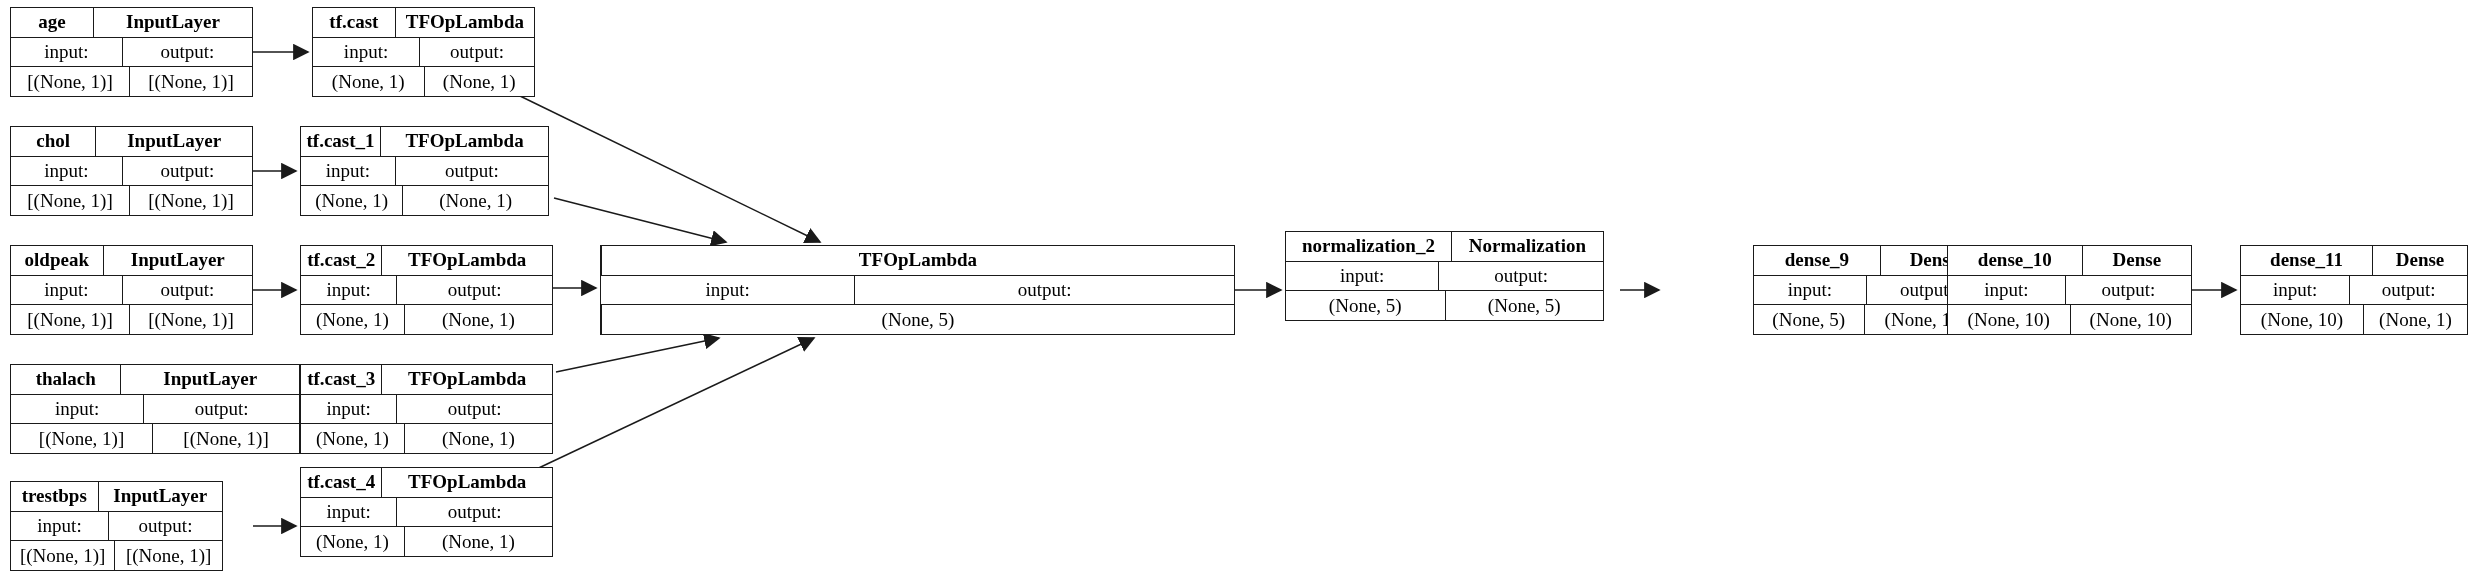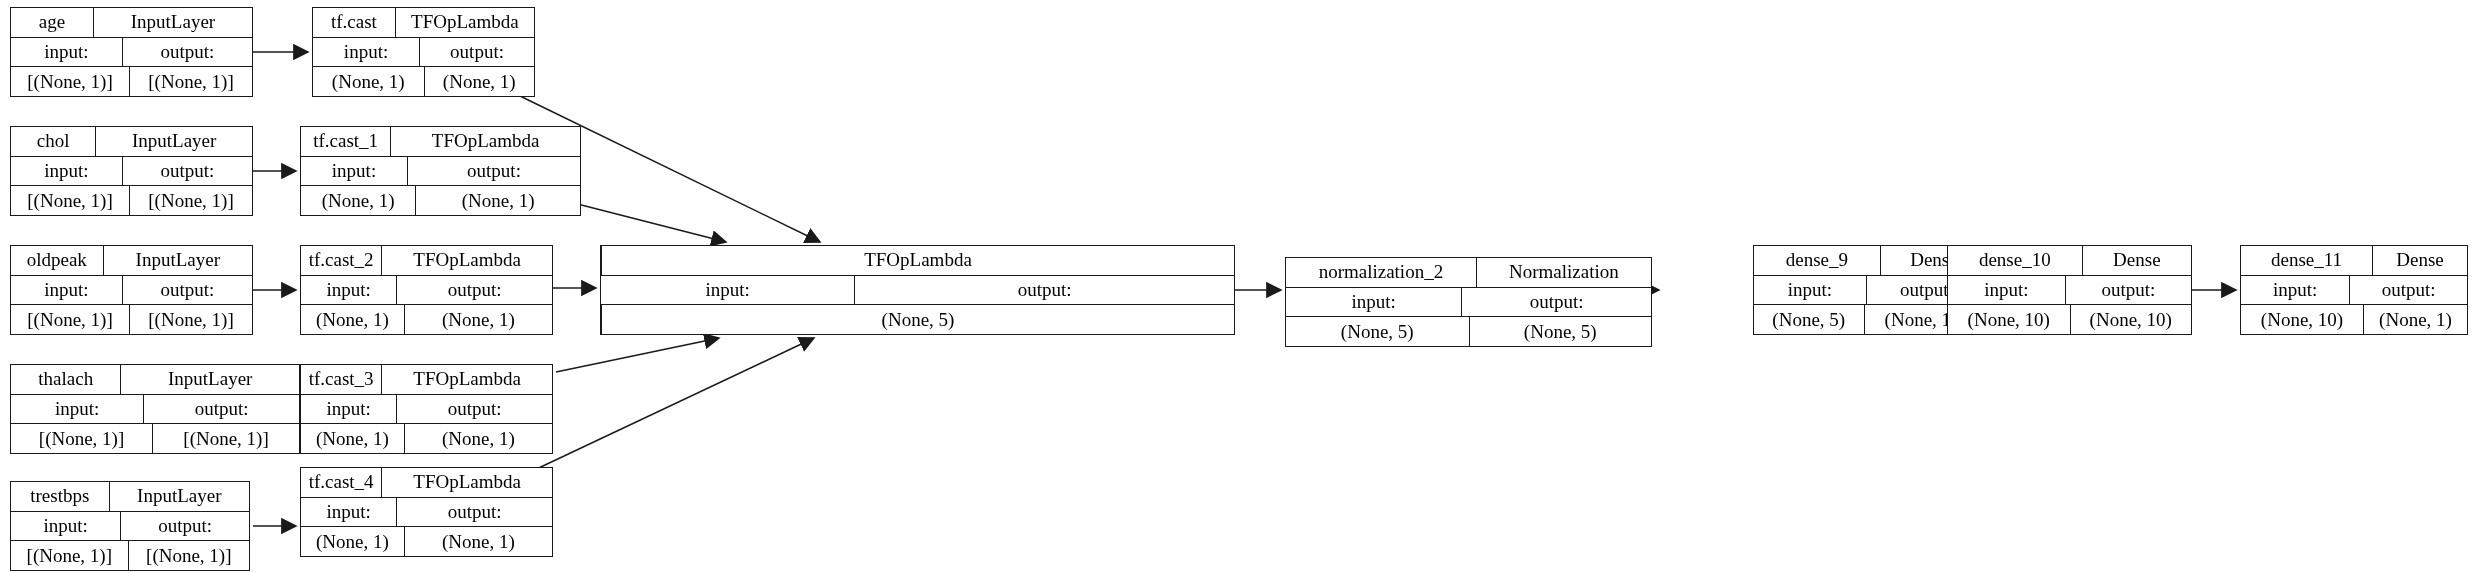--- a/index.html
+++ b/index.html
@@ -14,21 +14,21 @@
   #edges{position:absolute;left:0;top:0;width:2479px;height:573px;}
   .node{
     position:absolute;height:90px;
     background:#ffffff;
     border:1.6px solid #1a1a1a;
     display:flex;flex-direction:column;
     box-sizing:border-box;
     z-index:2;
   }
   .nrow{flex:1 1 0;display:flex;border-top:1.6px solid #1a1a1a;min-height:0;}
-  .nrow:first-child{border-top:none;}
+  .nrow:first-child{border-top:none;font-weight:bold;}
   .cell{
     display:flex;align-items:center;justify-content:center;
     white-space:nowrap;box-sizing:border-box;
     padding:0 4px;overflow:visible;
   }
   .cell.c2{flex:1 1 0;border-left:1.6px solid #1a1a1a;text-align:center;}
   line{stroke:#1a1a1a;stroke-width:1.5;}
 </style>
 </head>
 <body>
@@ -110,21 +110,21 @@
     <div class="nrow">
         <div class="cell c1" style="width:46%">input:</div>
         <div class="cell c2">output:</div>
       </div>
     <div class="nrow">
         <div class="cell c1" style="width:49%">[(None, 1)]</div>
         <div class="cell c2">[(None, 1)]</div>
       </div>
   </div>
 
-  <div class="node" style="left:10px;top:481px;width:240px">
+  <div class="node" style="left:10px;top:481px;width:213px">
     <div class="nrow">
         <div class="cell c1" style="width:41%">trestbps</div>
         <div class="cell c2">InputLayer</div>
       </div>
     <div class="nrow">
         <div class="cell c1" style="width:46%">input:</div>
         <div class="cell c2">output:</div>
       </div>
     <div class="nrow">
         <div class="cell c1" style="width:49%">[(None, 1)]</div>
@@ -140,21 +140,21 @@
     <div class="nrow">
         <div class="cell c1" style="width:48%">input:</div>
         <div class="cell c2">output:</div>
       </div>
     <div class="nrow">
         <div class="cell c1" style="width:50%">(None, 1)</div>
         <div class="cell c2">(None, 1)</div>
       </div>
   </div>
 
-  <div class="node" style="left:300px;top:126px;width:281px">
+  <div class="node" style="left:300px;top:126px;width:249px">
     <div class="nrow">
         <div class="cell c1" style="width:32%">tf.cast_1</div>
         <div class="cell c2">TFOpLambda</div>
       </div>
     <div class="nrow">
         <div class="cell c1" style="width:38%">input:</div>
         <div class="cell c2">output:</div>
       </div>
     <div class="nrow">
         <div class="cell c1" style="width:41%">(None, 1)</div>
@@ -213,21 +213,21 @@
       </div>
     <div class="nrow">
         <div class="cell c1" style="width:40%">input:</div>
         <div class="cell c2">output:</div>
       </div>
     <div class="nrow">
         <div class="cell c2">(None, 5)</div>
       </div>
   </div>
 
-  <div class="node" style="left:1285px;top:257px;width:367px">
+  <div class="node" style="left:1285px;top:231px;width:319px">
     <div class="nrow">
         <div class="cell c1" style="width:52%">normalization_2</div>
         <div class="cell c2">Normalization</div>
       </div>
     <div class="nrow">
         <div class="cell c1" style="width:48%">input:</div>
         <div class="cell c2">output:</div>
       </div>
     <div class="nrow">
         <div class="cell c1" style="width:50%">(None, 5)</div>

